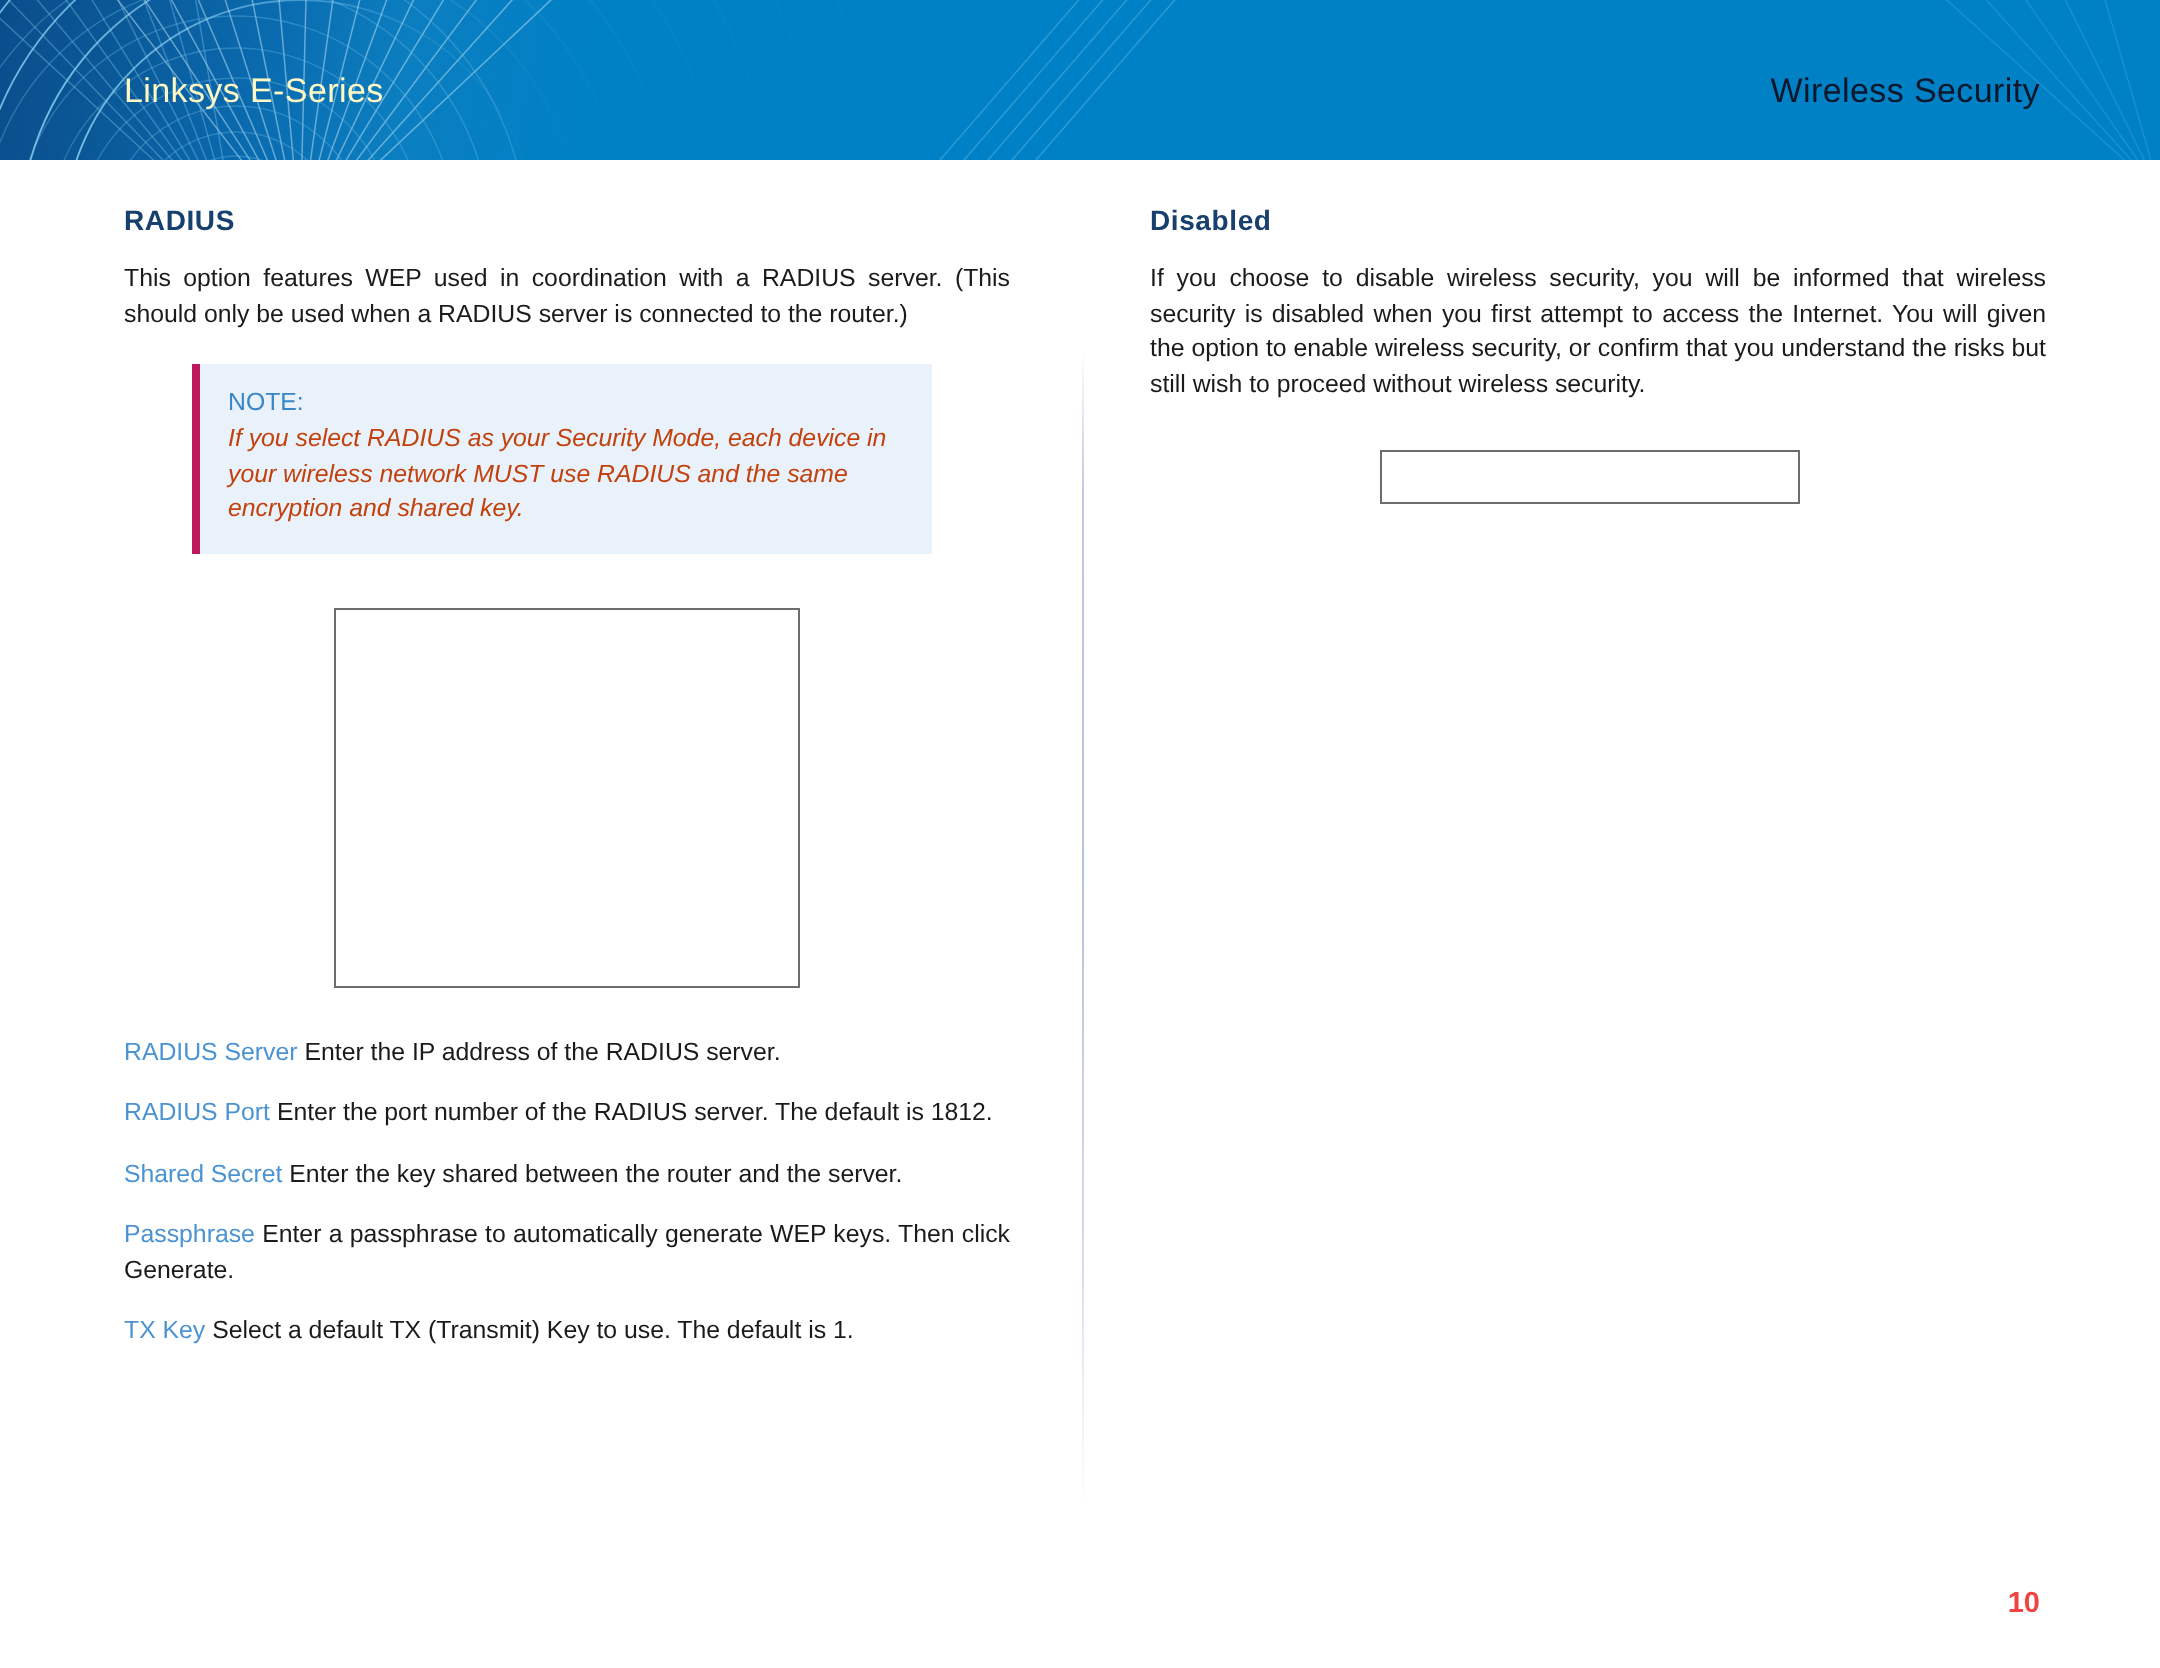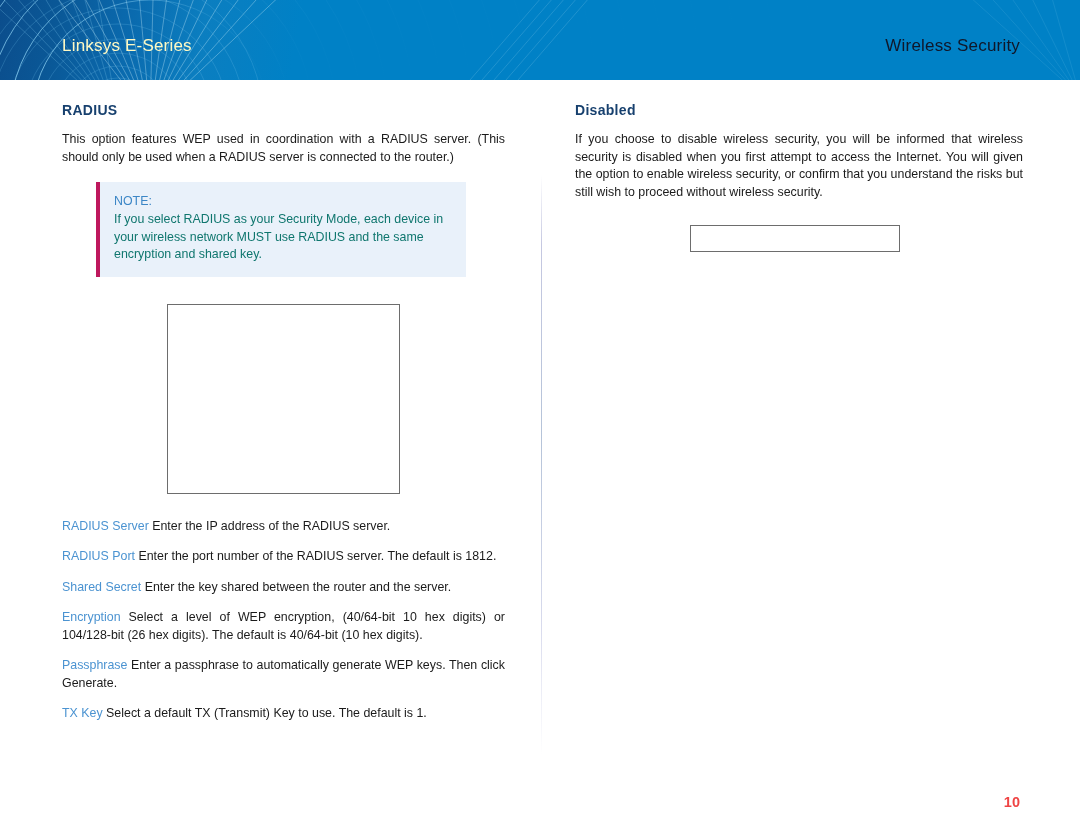--- a/index.html
+++ b/index.html
@@ -126,22 +126,23 @@
   .note-label {
     display: block;
     font-size: 12.4px;
     color: #3b86c6;
     line-height: 17px;
     margin-bottom: 1px;
   }
   .note-text {
     display: block;
     font-size: 12.4px;
-    color: #0f766e;
+    color: #c2410c;
     line-height: 17.5px;
+    font-style: italic;
   }
 
   
   .shot-box {
     border: 1px solid #6d6d6d;
     background: #ffffff;
     box-sizing: border-box;
   }
   .shot-left {
     margin: 27px 0 0 105px;
@@ -317,24 +318,20 @@
       <p class="defitem nojust">
         <span class="term">RADIUS Port</span>
         <span>Enter the port number of the RADIUS server. The default is 1812.</span>
       </p>
 
       <p class="defitem nojust">
         <span class="term">Shared Secret</span>
         <span>Enter the key shared between the router and the server.</span>
       </p>
 
-      <p class="defitem">
-        <span class="term">Encryption</span>
-        <span>Select a level of WEP encryption, (40/64-bit 10 hex digits) or 104/128-bit (26 hex digits). The default is 40/64-bit (10 hex digits).</span>
-      </p>
 
       <p class="defitem">
         <span class="term">Passphrase</span>
         <span>Enter a passphrase to automatically generate WEP keys. Then click Generate.</span>
       </p>
 
 
       <p class="defitem nojust last">
         <span class="term">TX Key</span>
         <span>Select a default TX (Transmit) Key to use. The default is 1.</span>

